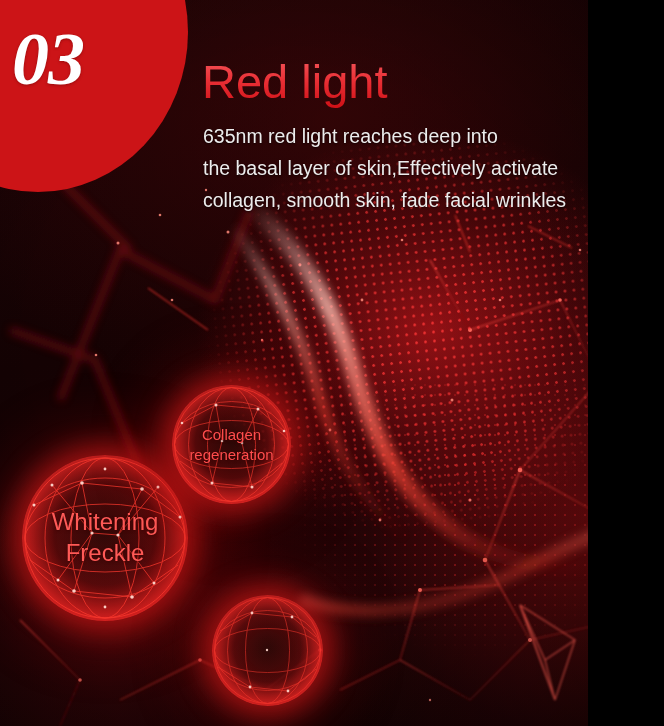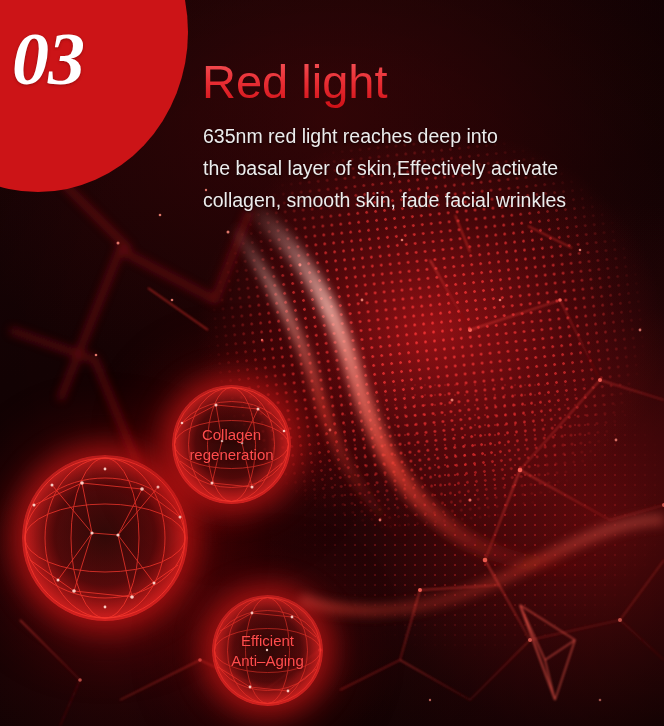--- a/index.html
+++ b/index.html
@@ -2,21 +2,21 @@
 <html><head>
 <meta charset="utf-8">
 <style>
   html, body {
     margin: 0;
     padding: 0;
     background: #000;
   }
   #banner {
     position: relative;
-    width: 664px;
+    width: 588px;
     height: 726px;
     overflow: hidden;
     background: #7f1d1d;
     font-family: "Liberation Sans", sans-serif;
     user-select: none;
   }
 
   
   .bg-base {
     position: absolute;
@@ -316,20 +316,24 @@
             <circle cx="136" cy="32" r="1.5"></circle>
           <circle cx="12" cy="50" r="1.5"></circle>
             <circle cx="158" cy="62" r="1.5"></circle>
           <circle cx="36" cy="125" r="1.5"></circle>
             <circle cx="132" cy="128" r="1.5"></circle>
           <circle cx="83" cy="14" r="1.4"></circle>
             <circle cx="83" cy="152" r="1.4"></circle>
         </g>
       </svg>
     </div>
+    <div class="orb-label">
+      <span>Whitening</span><br>
+      <span>Freckle</span>
+    </div>
   </div>
 
   <div class="orb" id="orb-collagen">
     <div class="orb-core"></div>
     <div class="orb-mesh">
       <svg width="119" height="119" viewBox="0 0 119 119">
         <g stroke="#ff3b30" fill="none" stroke-width="0.8" opacity="0.75">
           <ellipse cx="59.5" cy="59.5" rx="57" ry="57"></ellipse>
           <ellipse cx="59.5" cy="59.5" rx="57" ry="24"></ellipse>
           <ellipse cx="59.5" cy="59.5" rx="57" ry="43"></ellipse>
@@ -373,19 +377,15 @@
         </g>
         <g fill="#ffd9cf" opacity="0.9">
           <circle cx="40" cy="18" r="1.4"></circle>
             <circle cx="80" cy="22" r="1.4"></circle>
           <circle cx="38" cy="92" r="1.4"></circle>
             <circle cx="76" cy="96" r="1.4"></circle>
           <circle cx="55" cy="55" r="1.2"></circle>
         </g>
       </svg>
     </div>
-    <div class="orb-label">
-      <span>Efficient</span><br>
-      <span>Anti–Aging</span>
-    </div>
   </div>
 
 </div>
 
 </body></html>

